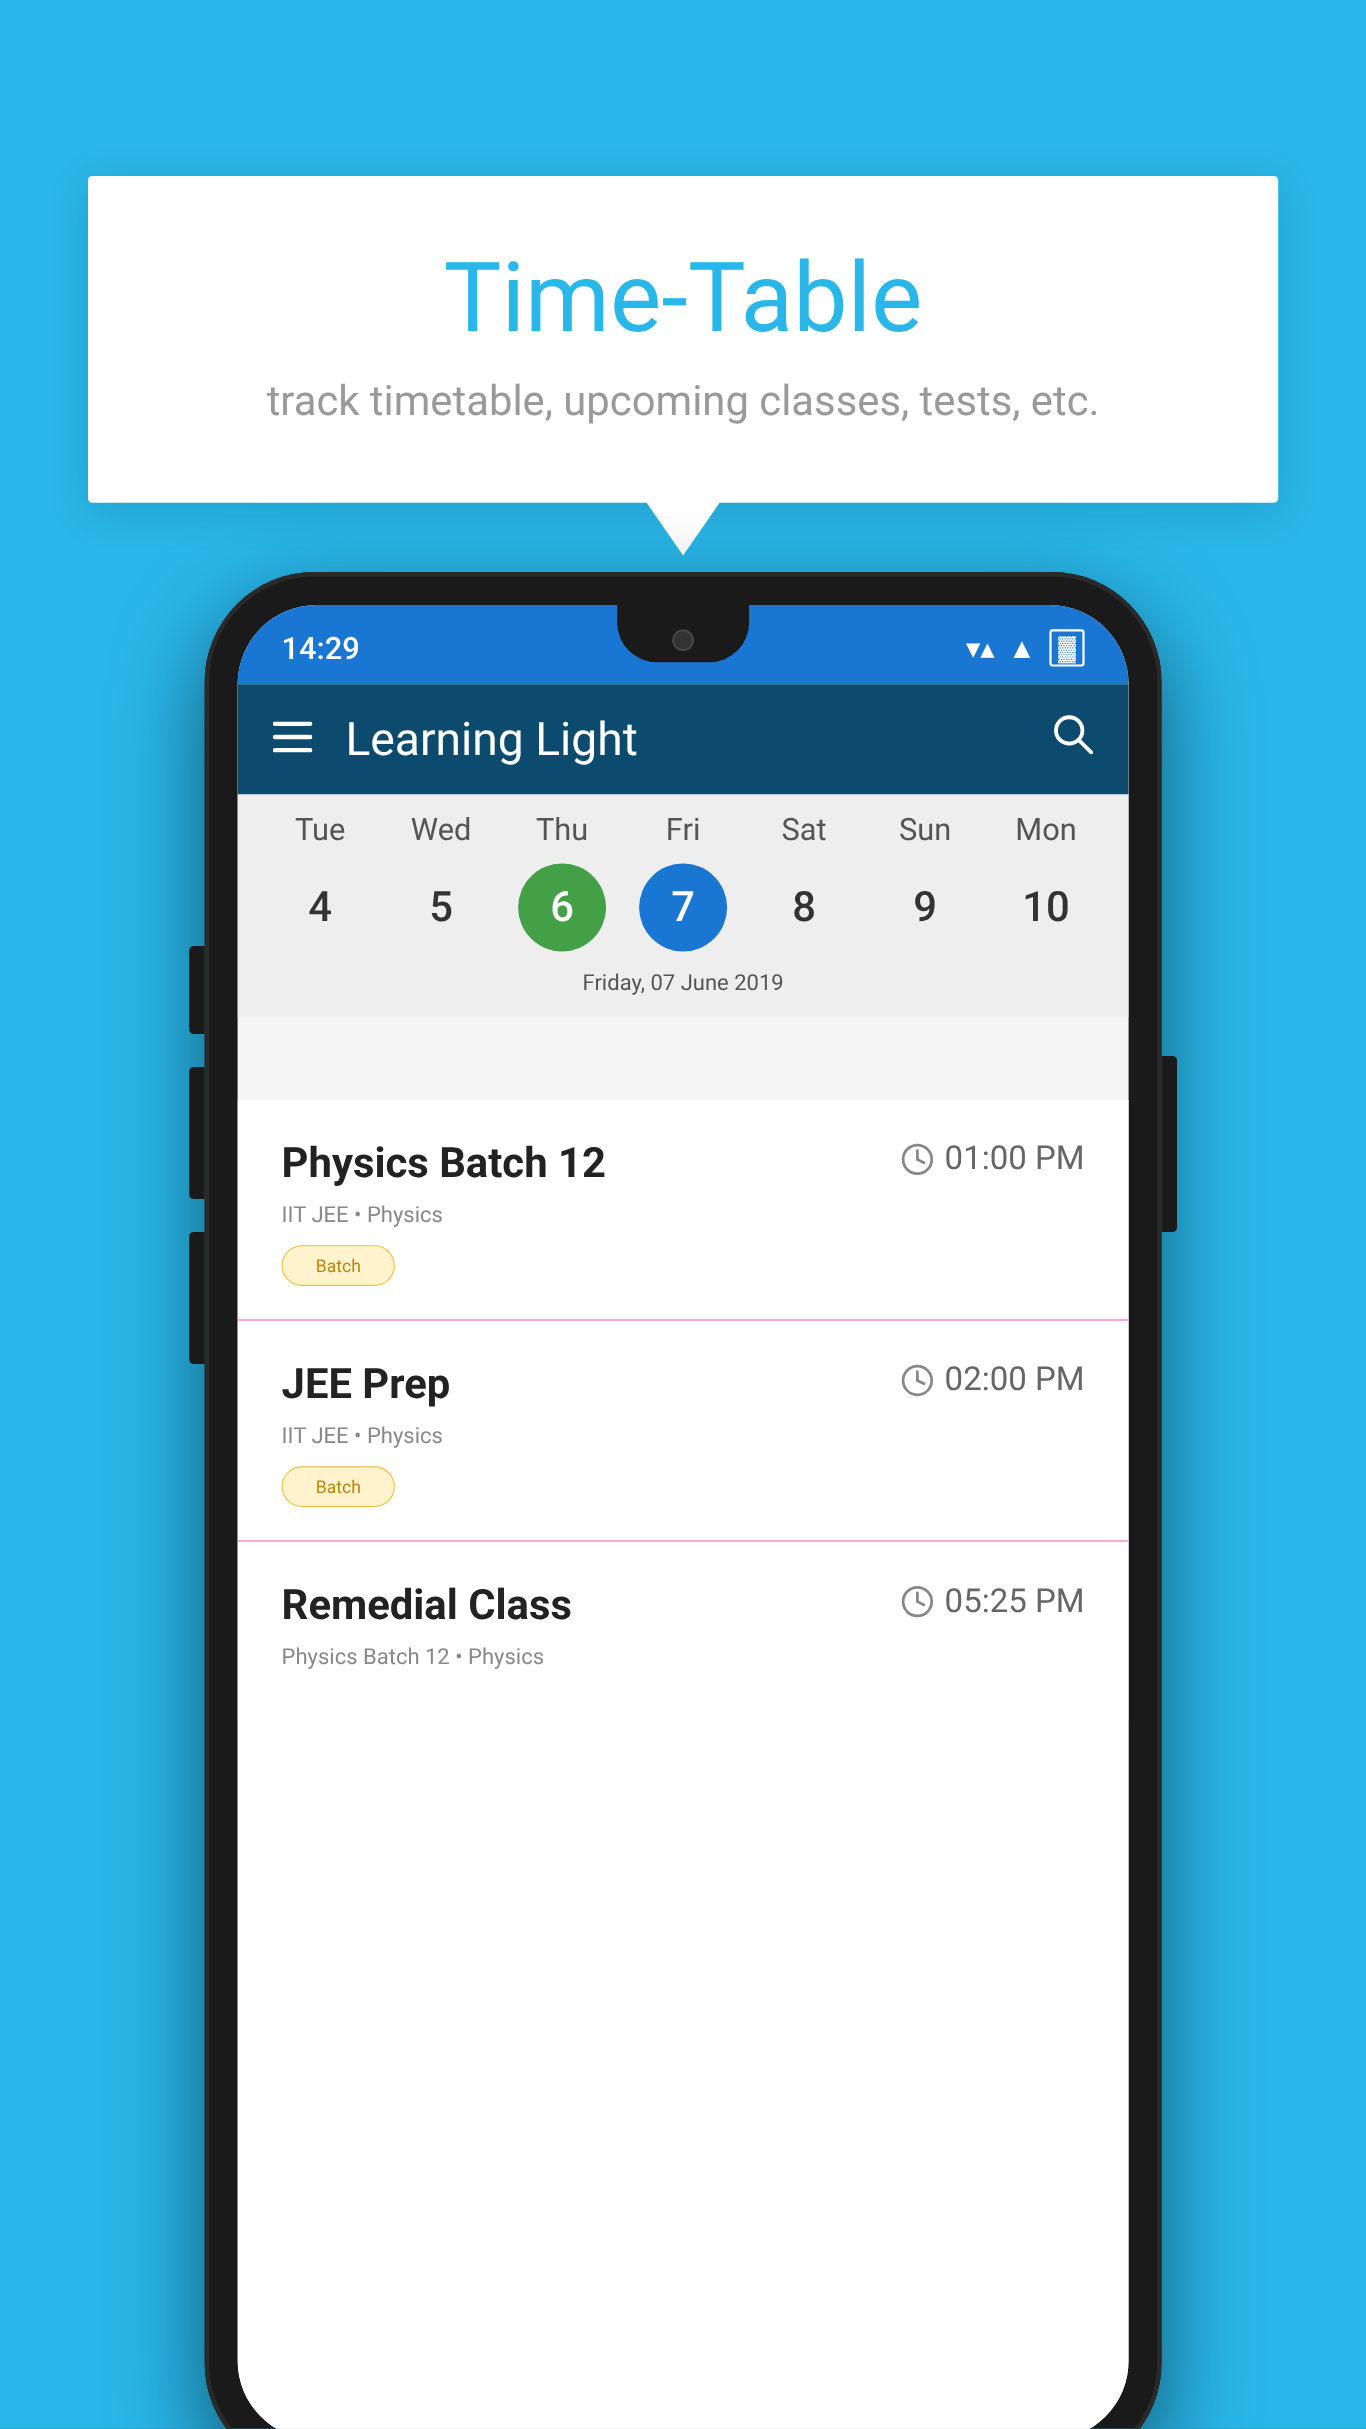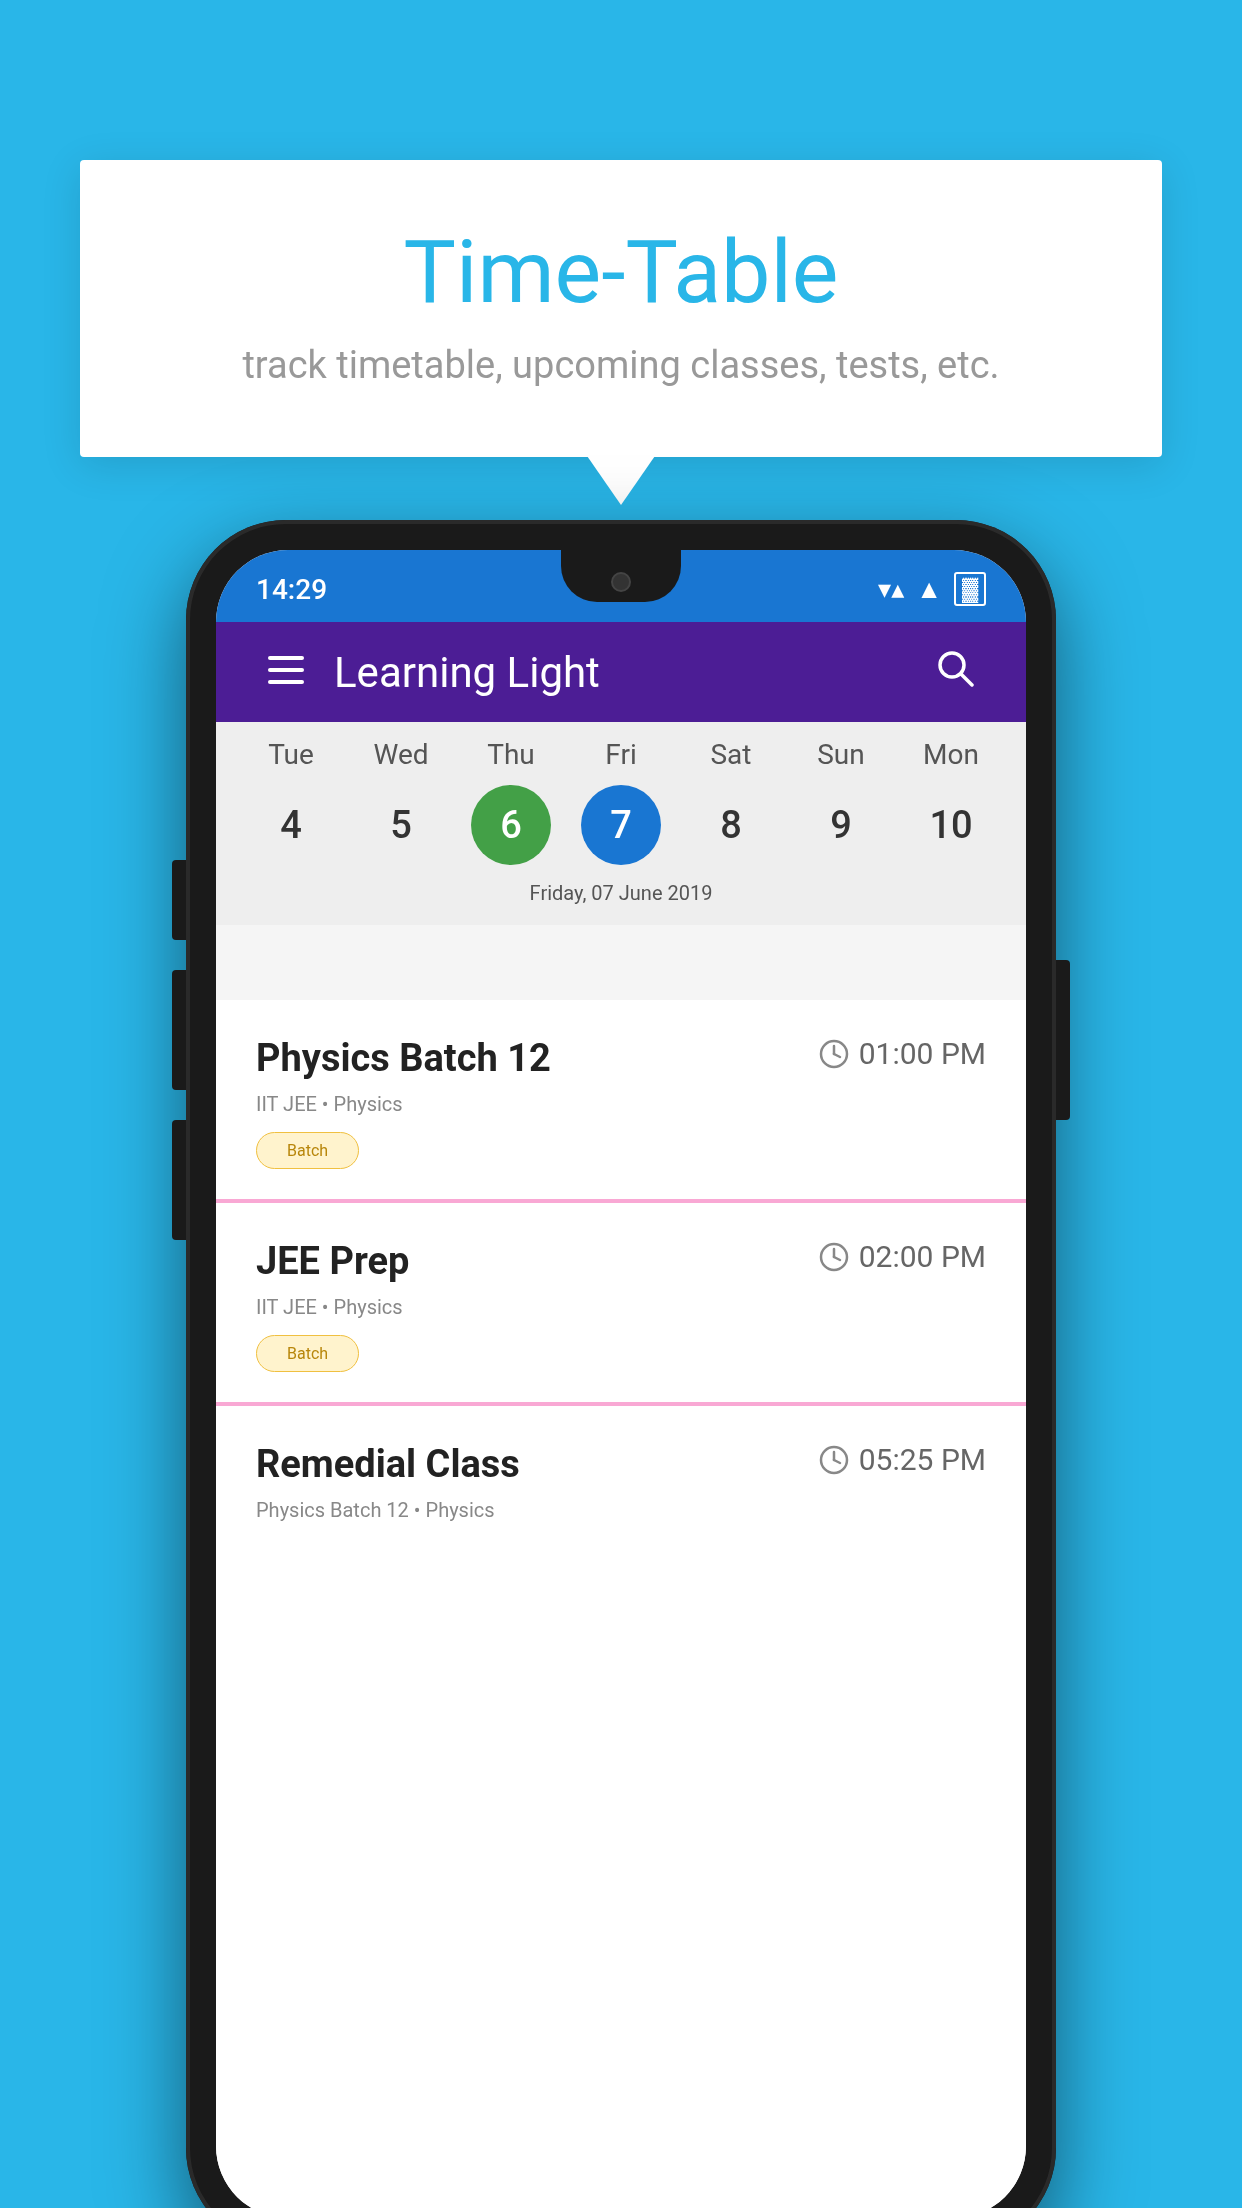--- a/index.html
+++ b/index.html
@@ -164,24 +164,24 @@
       margin-top: 6px;
     }
 
     
     .app-bar {
       position: absolute;
       top: 72px;
       left: 0;
       right: 0;
       height: 100px;
-      background: #4c1d95;
+      background: #0c4a6e;
       display: flex;
       align-items: center;
-      padding: 0 52px;
+      padding: 0 32px;
       z-index: 4;
     }
 
     .menu-icon {
       color: white;
       font-size: 36px;
       cursor: pointer;
       margin-right: 30px;
     }
 
@@ -264,21 +264,21 @@
       top: 450px;
       left: 0;
       right: 0;
       bottom: 0;
       background: white;
       overflow: hidden;
     }
 
     .event-item {
       padding: 36px 40px 30px;
-      border-bottom: 4px solid #f9a8d4;
+      border-bottom: 2px solid #f9a8d4;
       background: white;
     }
 
     .event-header {
       display: flex;
       justify-content: space-between;
       align-items: flex-start;
       margin-bottom: 12px;
     }
 

